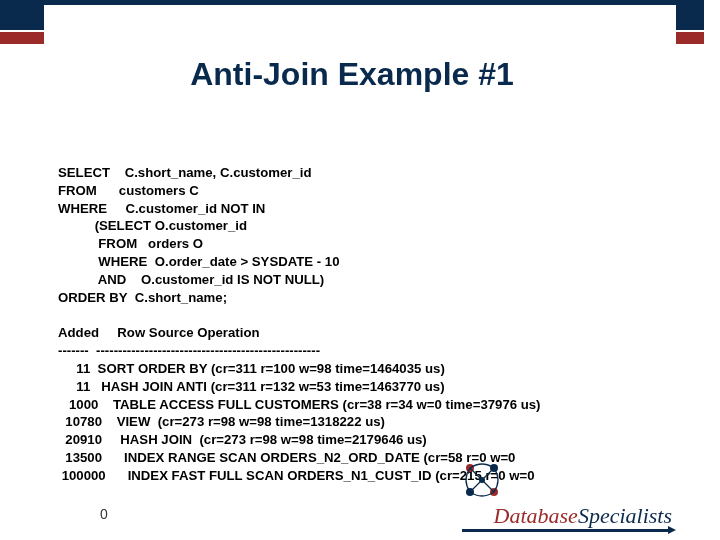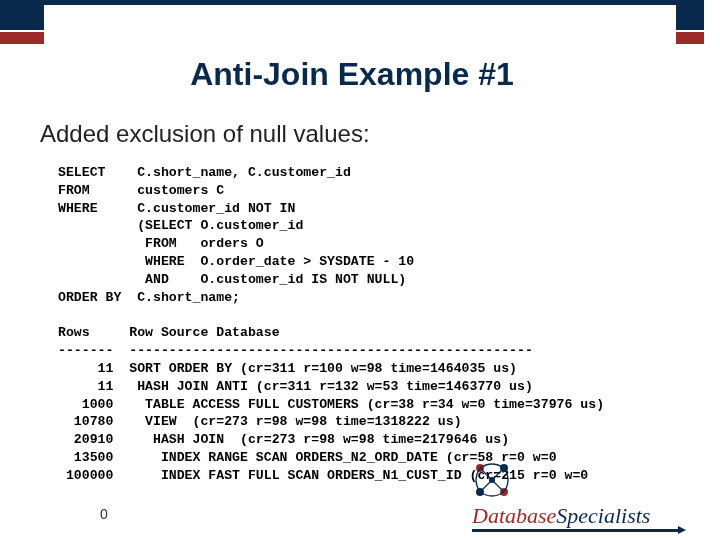--- a/index.html
+++ b/index.html
@@ -4,54 +4,53 @@
 <style>
   * { margin: 0; padding: 0; box-sizing: border-box; }
   html, body { width: 720px; height: 540px; overflow: hidden; font-family: Arial, Helvetica, sans-serif; background: #fff; }
   .slide { width: 704px; height: 540px; position: relative; background: #fff; }
   .topbar { width: 100%; height: 44px; background: #0a2a4d; position: relative; }
   .topbar .redstrip { position: absolute; left: 0; right: 0; bottom: 0; height: 12px; background: #9a2b28; }
   .topbar .whiteline { position: absolute; left: 0; right: 0; bottom: 12px; height: 2px; background: #fff; }
   .inset { position: absolute; left: 44px; top: 5px; width: 632px; height: 42px; background: #fff; }
   .title { position: absolute; left: 0; right: 0; top: 56px; text-align: center; font-size: 32px; font-weight: bold; color: #0a2a4d; }
   .subtitle { position: absolute; left: 40px; top: 120px; font-size: 24px; color: #222; }
-  .codeblock { position: absolute; left: 58px; top: 164px; right: 32px; font-family: Liberation Mono, monospace; font-size: 13.2px; font-weight: bold; color: #000; white-space: pre; line-height: 1.35; }
+  .codeblock { position: absolute; left: 58px; top: 164px; right: 32px; font-family: Liberation Sans, sans-serif; font-size: 13.2px; font-weight: bold; color: #000; white-space: pre; line-height: 1.35; }
   .pagenum { position: absolute; left: 100px; bottom: 18px; font-size: 14px; color: #333; }
-  .logo { position: absolute; right: 22px; bottom: 8px; text-align: left; }
+  .logo { position: absolute; right: 32px; bottom: 8px; text-align: right; }
   .logo .mark { position: absolute; right: 168px; bottom: 30px; width: 44px; height: 44px; }
   .logo .mark svg { width: 44px; height: 44px; }
   .logo .textwrap { font-family: Georgia, 'Times New Roman', serif; font-style: italic; line-height: 0.95; }
   .logo .big { font-size: 22px; color: #9a2b28; display: inline; }
   .logo .small { font-size: 22px; color: #0a2a4d; display: inline; }
   .logo .under { display: block; width: 210px; height: 3px; background: #0a2a4d; margin-top: 2px; position: relative; }
   .logo .under::after { content: ""; position: absolute; right: -4px; top: -3px; width: 0; height: 0; border-left: 8px solid #0a2a4d; border-top: 4.5px solid transparent; border-bottom: 4.5px solid transparent; }
 </style>
 </head>
 <body>
 
 <div class="slide">
   <div class="topbar">
     <div class="whiteline"></div>
     <div class="redstrip"></div>
     <div class="inset"></div>
   </div>
 
   <h1 class="title">Anti-Join Example #1</h1>
-  <div class="subtitle">Added exclusion of null values:</div>
 
   <pre class="codeblock"><span>SELECT    C.short_name, C.customer_id
 FROM      customers C
 WHERE     C.customer_id NOT IN
           (SELECT O.customer_id
            FROM   orders O
            WHERE  O.order_date &gt; SYSDATE - 10
            AND    O.customer_id IS NOT NULL)
 ORDER BY  C.short_name;</span>
 
-<span>Rows     Row Source Database
+<span>Added     Row Source Operation
 -------  ---------------------------------------------------</span>
 <span>     11  SORT ORDER BY (cr=311 r=100 w=98 time=1464035 us)</span>
 <span>     11   HASH JOIN ANTI (cr=311 r=132 w=53 time=1463770 us)</span>
 <span>   1000    TABLE ACCESS FULL CUSTOMERS (cr=38 r=34 w=0 time=37976 us)</span>
 <span>  10780    VIEW  (cr=273 r=98 w=98 time=1318222 us)</span>
 <span>  20910     HASH JOIN  (cr=273 r=98 w=98 time=2179646 us)</span>
 <span>  13500      INDEX RANGE SCAN ORDERS_N2_ORD_DATE (cr=58 r=0 w=0</span>
 <span> 100000      INDEX FAST FULL SCAN ORDERS_N1_CUST_ID (cr=215 r=0 w=0</span></pre>
 
   <div class="pagenum">0</div>

